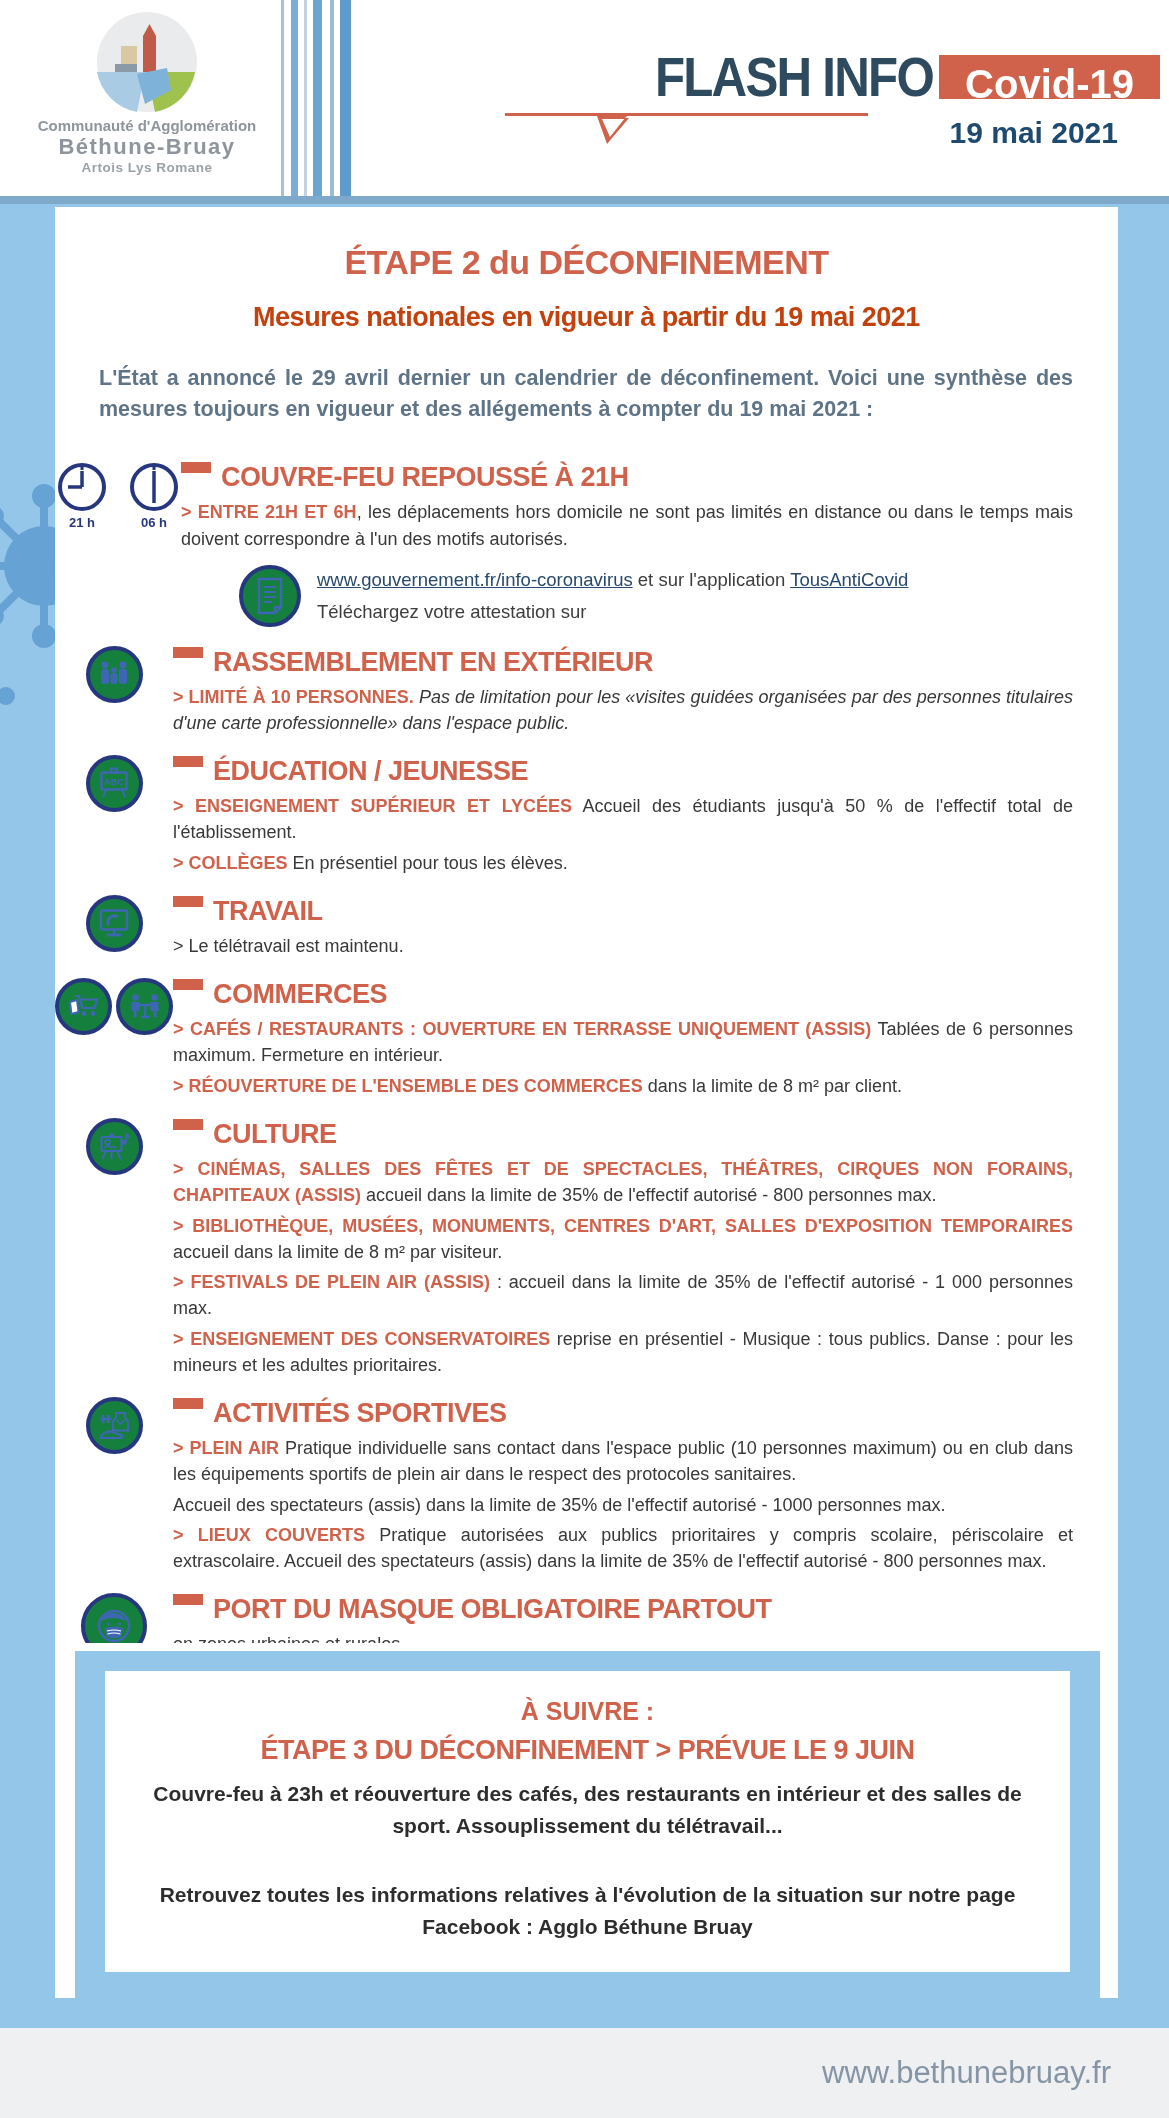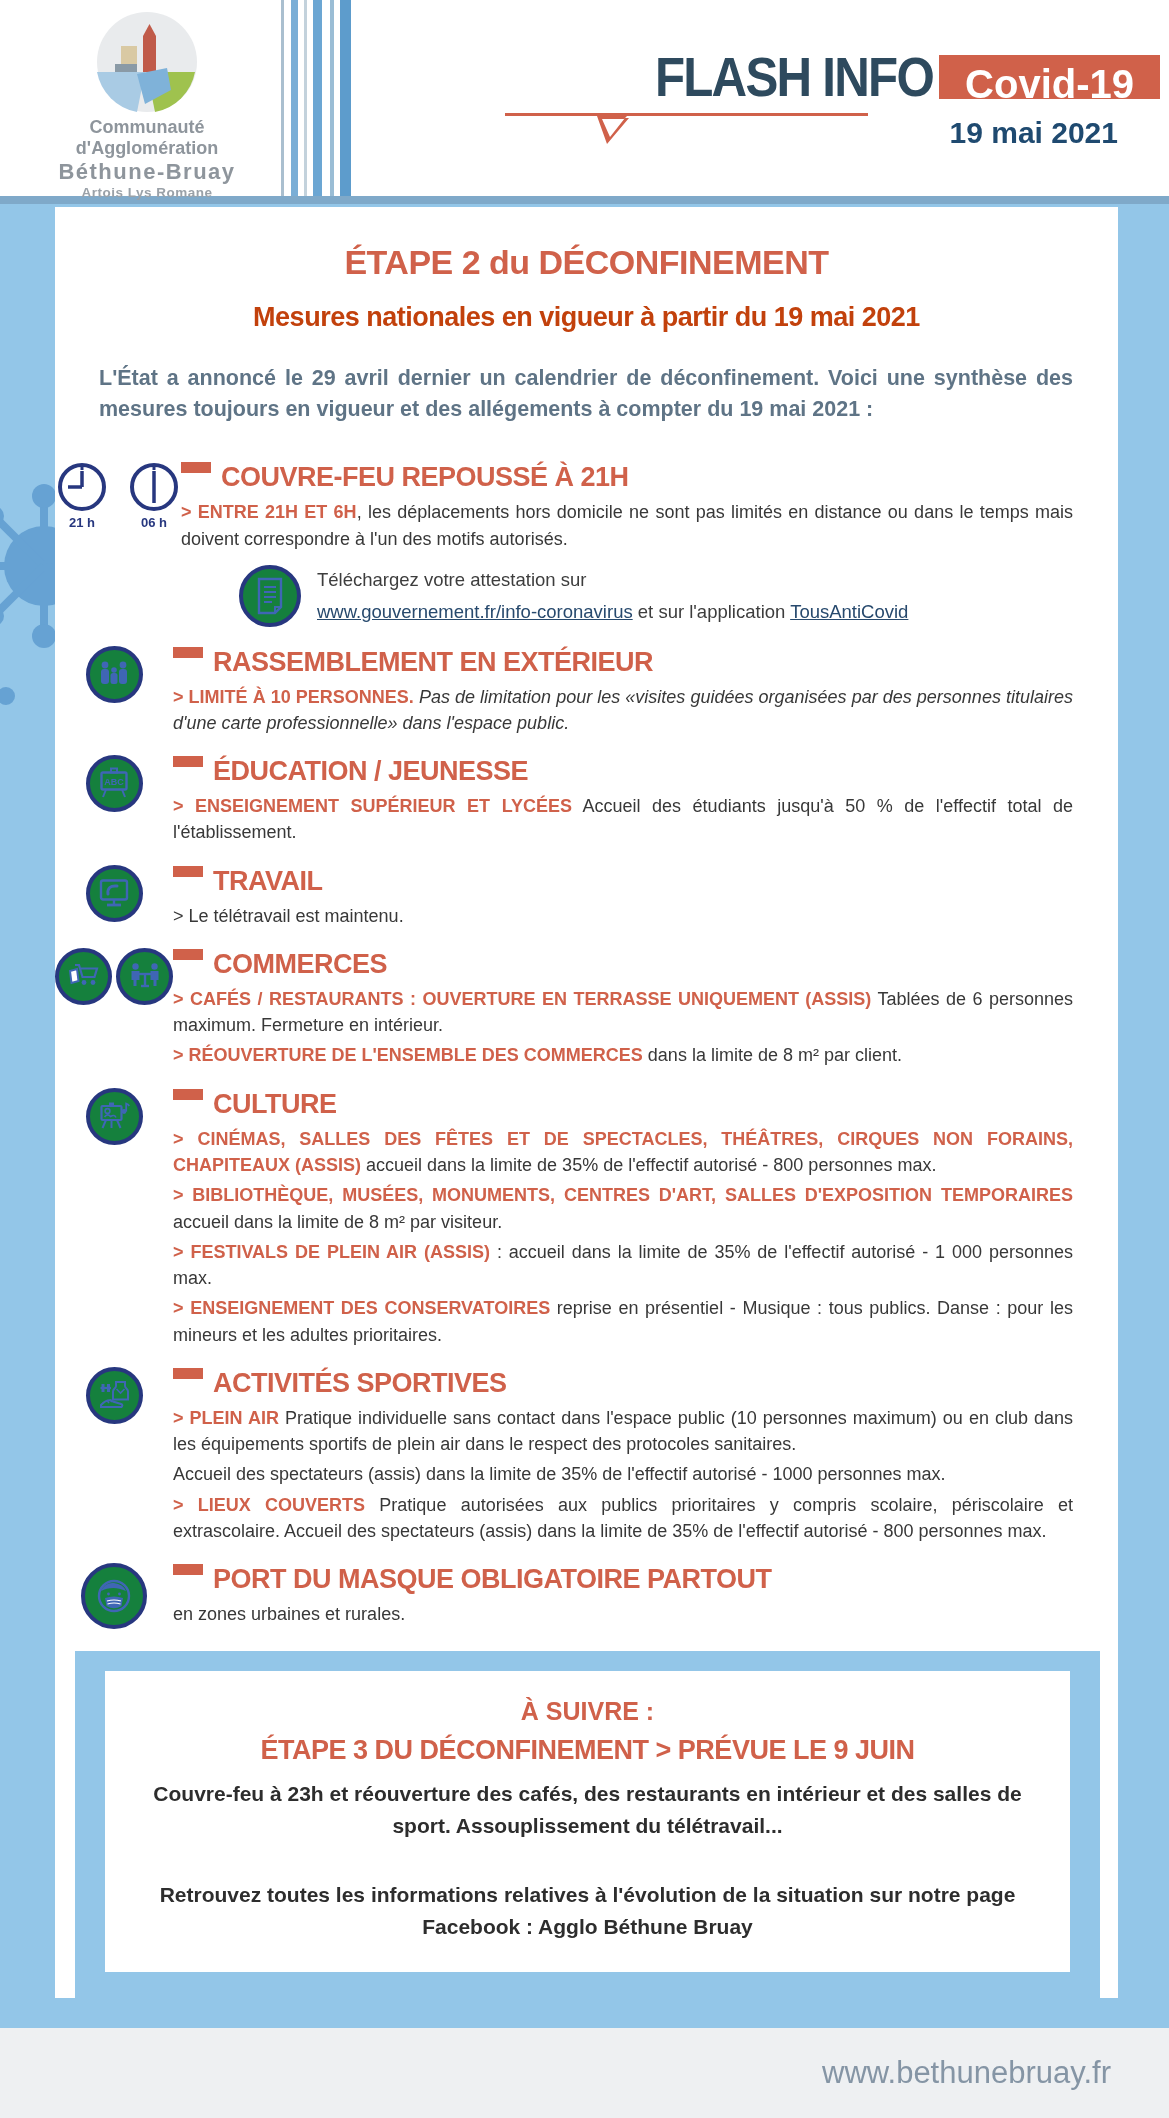--- a/index.html
+++ b/index.html
@@ -2,21 +2,21 @@
 <html><head>
 <meta charset="utf-8">
 <style>
   html,body{margin:0;padding:0;background:#d8dde1;}
   .page{position:relative;width:1169px;height:2118px;background:#93c6e8;overflow:hidden;
         font-family:"Liberation Sans",sans-serif;}
 
   
   .header{position:absolute;top:0;left:0;width:100%;height:196px;background:#fff;z-index:4;}
   .logo{position:absolute;left:28px;top:10px;width:238px;text-align:center;}
-  .org1{font-size:18px;color:#8e959c;font-weight:bold;margin-top:3px;}
+  .org1{font-size:15px;color:#8e959c;font-weight:bold;margin-top:3px;}
   .org2{font-size:22px;color:#8e959c;font-weight:bold;letter-spacing:1.5px;}
   .org3{font-size:13.5px;color:#9aa1a8;font-weight:bold;letter-spacing:.5px;}
   .stripes{position:absolute;left:281px;top:0;height:196px;display:flex;}
   .stripes span{display:block;height:100%;}
   .stripes span:nth-child(1){width:3px;background:#aabfcf;margin-right:7px;}
   .stripes span:nth-child(2){width:7px;background:#7aaed6;margin-right:6px;}
   .stripes span:nth-child(3){width:3px;background:#c3d2dc;margin-right:6px;}
   .stripes span:nth-child(4){width:9px;background:#6ba6d3;margin-right:8px;}
   .stripes span:nth-child(5){width:4px;background:#9abdd5;margin-right:6px;}
   .stripes span:nth-child(6){width:11px;background:#5d9ccc;}
@@ -190,24 +190,24 @@
                 <svg width="38" height="40" viewBox="0 0 38 40">
                   <path d="M8,3 h22 v28 l-6,6 h-16 z" fill="none" stroke="#3f66b5" stroke-width="2.4"></path>
                   <path d="M30,31 h-6 v6" fill="none" stroke="#3f66b5" stroke-width="2"></path>
                   <line x1="13" y1="11" x2="25" y2="11" stroke="#3f66b5" stroke-width="2"></line>
                   <line x1="13" y1="16" x2="25" y2="16" stroke="#3f66b5" stroke-width="2"></line>
                   <line x1="13" y1="21" x2="25" y2="21" stroke="#3f66b5" stroke-width="2"></line>
                   <line x1="13" y1="26" x2="21" y2="26" stroke="#3f66b5" stroke-width="2"></line>
                 </svg>
               </div>
               <div class="att-text">
-                <div>Téléchargez votre attestation sur</div>
                 <div>
                   <span class="link">www.gouvernement.fr/info-coronavirus</span><span> et sur l'application </span><span class="link">TousAntiCovid</span>
                 </div>
+                <div>Téléchargez votre attestation sur</div>
               </div>
             </div>
           </div>
         </div>
 
         <div class="sec">
           <div class="sec-icons">
             <div class="circ">
               <svg width="36" height="36" viewBox="0 0 36 36">
                 <g fill="#3f66b5">
@@ -241,20 +241,21 @@
                 <line x1="26" y1="23.5" x2="29" y2="31" stroke="#3f66b5" stroke-width="2"></line>
               </svg>
             </div>
           </div>
           <div class="sec-body">
             <div class="sec-h">
                 <span class="dash"></span>
               <span class="sec-title">ÉDUCATION / JEUNESSE</span>
               </div>
             <p class="p"><span class="lead">&gt; ENSEIGNEMENT SUPÉRIEUR ET LYCÉES</span><span> Accueil des étudiants jusqu'à 50 % de l'effectif total de l'établissement.</span></p>
+            <p class="p"><span class="lead">&gt; COLLÈGES</span><span> En présentiel pour tous les élèves.</span></p>
           </div>
         </div>
 
         <div class="sec">
           <div class="sec-icons">
             <div class="circ">
               <svg width="36" height="36" viewBox="0 0 36 36">
                 <rect x="5" y="5.5" width="26" height="19" rx="2" fill="none" stroke="#3f66b5" stroke-width="2.4"></rect>
                 <path d="M12,19 Q11,10 21,11" fill="none" stroke="#3f66b5" stroke-width="3" stroke-linecap="round"></path>
                 <line x1="18" y1="24.5" x2="18" y2="29" stroke="#3f66b5" stroke-width="2.4"></line>

